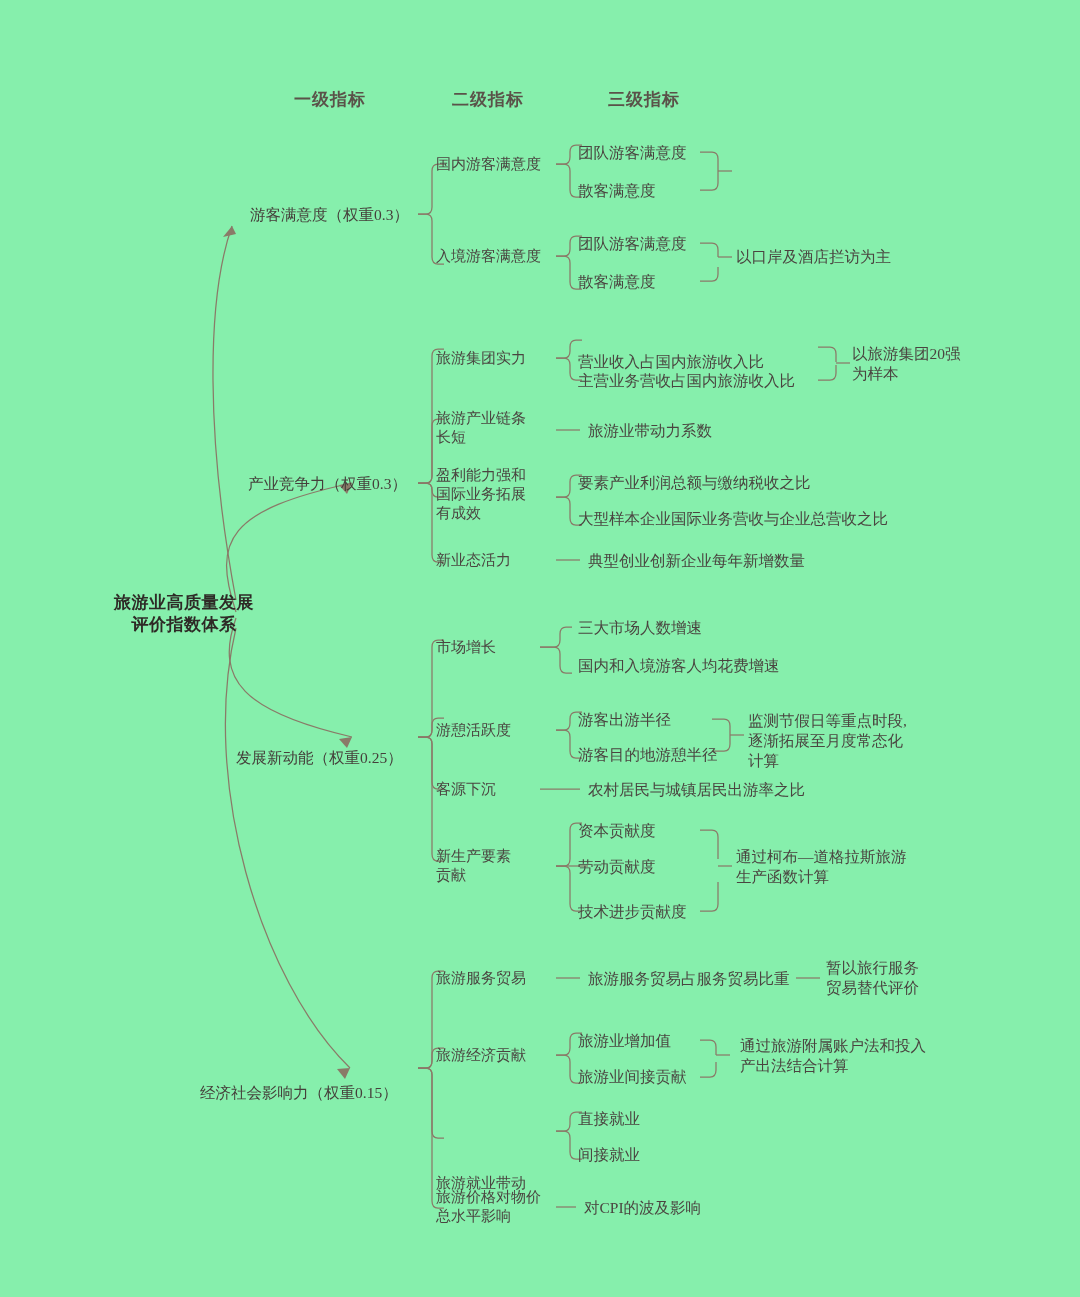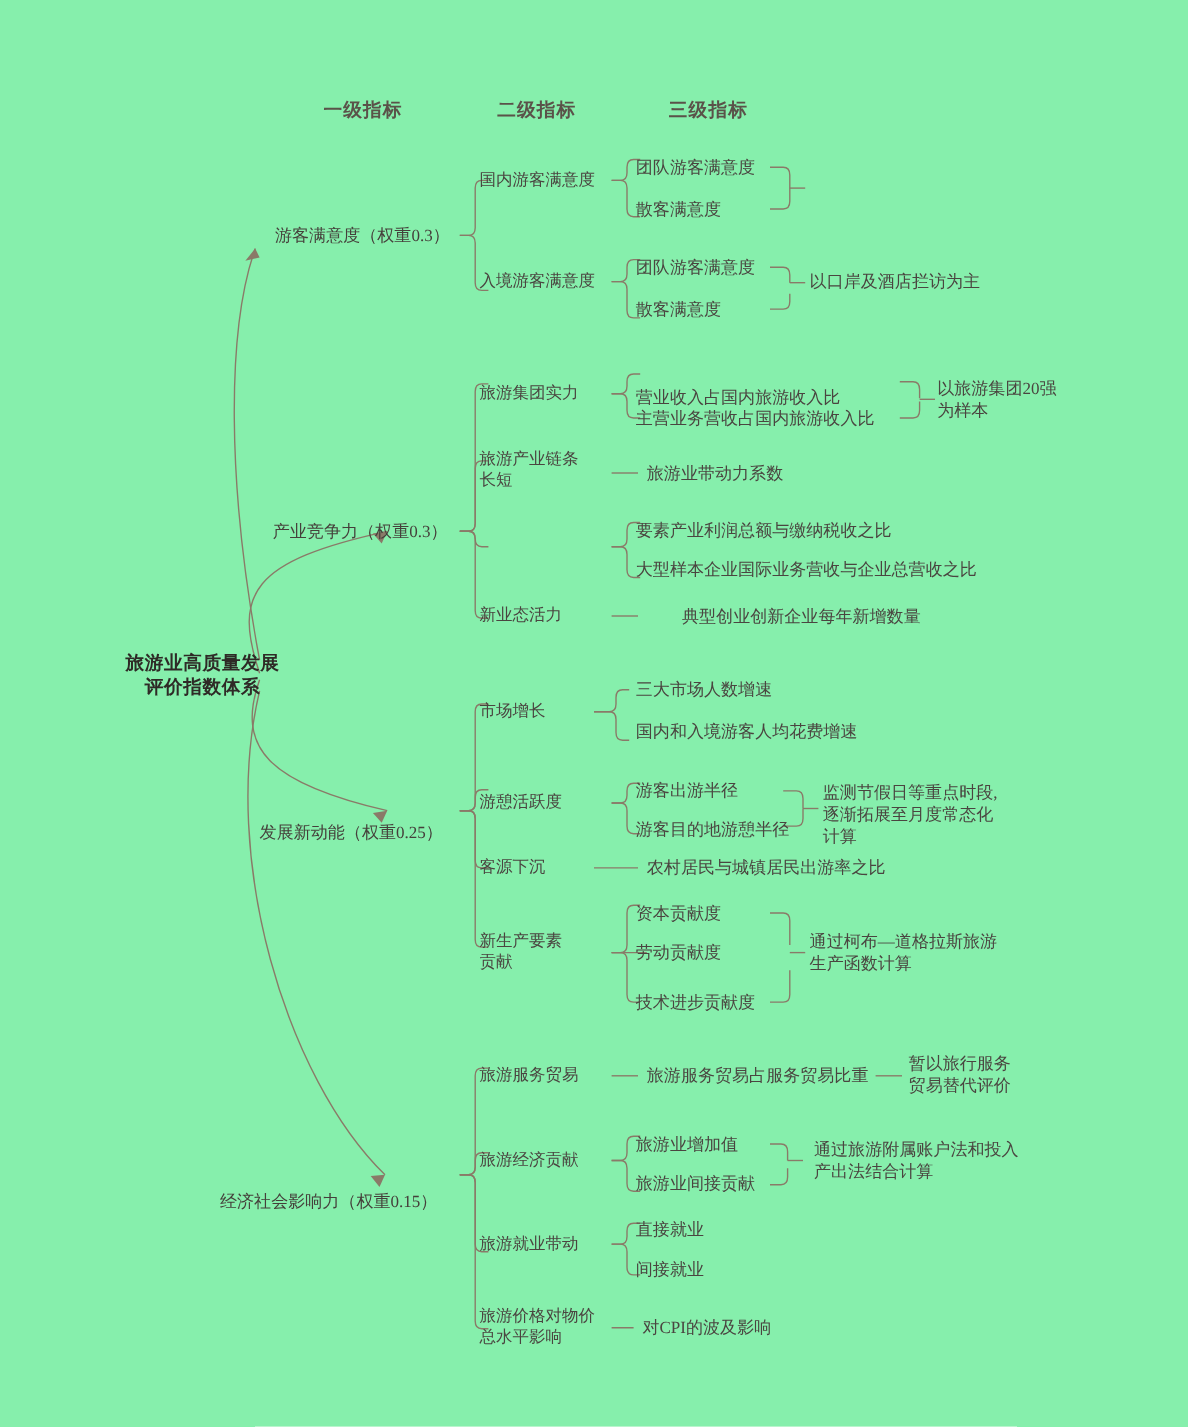--- a/index.html
+++ b/index.html
@@ -172,45 +172,48 @@
   <div class="lbl l1" style="left:248px; top:474px;">产业竞争力（权重0.3）</div>
   <div class="lbl l1" style="left:236px; top:748px;">发展新动能（权重0.25）</div>
   <div class="lbl l1" style="left:200px; top:1083px;">经济社会影响力（权重0.15）</div>
 
   <div class="lbl l2" style="left:436px; top:155px;">国内游客满意度</div>
   <div class="lbl l2" style="left:436px; top:247px;">入境游客满意度</div>
 
   <div class="lbl l2" style="left:436px; top:349px;">旅游集团实力</div>
   <div class="lbl l2" style="left:436px; top:409px; width:108px;">旅游产业链条
 长短</div>
+  <div class="lbl l2" style="left:436px; top:466px; width:116px;">盈利能力强和
+国际业务拓展
+有成效</div>
   <div class="lbl l2" style="left:436px; top:551px;">新业态活力</div>
 
   <div class="lbl l2" style="left:436px; top:638px;">市场增长</div>
   <div class="lbl l2" style="left:436px; top:721px;">游憩活跃度</div>
   <div class="lbl l2" style="left:436px; top:780px;">客源下沉</div>
   <div class="lbl l2" style="left:436px; top:847px; width:108px;">新生产要素
 贡献</div>
 
   <div class="lbl l2" style="left:436px; top:969px;">旅游服务贸易</div>
   <div class="lbl l2" style="left:436px; top:1046px;">旅游经济贡献</div>
-  <div class="lbl l2" style="left:436px; top:1122px;">旅游就业带动</div>
+  <div class="lbl l2" style="left:436px; top:1174px;">旅游就业带动</div>
   <div class="lbl l2" style="left:436px; top:1188px; width:124px;">旅游价格对物价
 总水平影响</div>
 
   <div class="lbl l3" style="left:578px; top:143px;">团队游客满意度</div>
   <div class="lbl l3" style="left:578px; top:181px;">散客满意度</div>
   <div class="lbl l3" style="left:578px; top:234px;">团队游客满意度</div>
   <div class="lbl l3" style="left:578px; top:272px;">散客满意度</div>
 
   <div class="lbl l3" style="left:578px; top:352px;">营业收入占国内旅游收入比</div>
   <div class="lbl l3" style="left:578px; top:371px;">主营业务营收占国内旅游收入比</div>
   <div class="lbl l3" style="left:588px; top:421px;">旅游业带动力系数</div>
   <div class="lbl l3" style="left:578px; top:473px;">要素产业利润总额与缴纳税收之比</div>
   <div class="lbl l3" style="left:578px; top:509px;">大型样本企业国际业务营收与企业总营收之比</div>
-  <div class="lbl l3" style="left:588px; top:551px;margin-left:32px;">典型创业创新企业每年新增数量</div>
+  <div class="lbl l3" style="left:588px; top:551px;">典型创业创新企业每年新增数量</div>
 
   <div class="lbl l3" style="left:578px; top:618px;">三大市场人数增速</div>
   <div class="lbl l3" style="left:578px; top:656px;">国内和入境游客人均花费增速</div>
   <div class="lbl l3" style="left:578px; top:710px;">游客出游半径</div>
   <div class="lbl l3" style="left:578px; top:745px;">游客目的地游憩半径</div>
   <div class="lbl l3" style="left:588px; top:780px;">农村居民与城镇居民出游率之比</div>
   <div class="lbl l3" style="left:578px; top:821px;">资本贡献度</div>
   <div class="lbl l3" style="left:578px; top:857px;">劳动贡献度</div>
   <div class="lbl l3" style="left:578px; top:902px;">技术进步贡献度</div>
 

